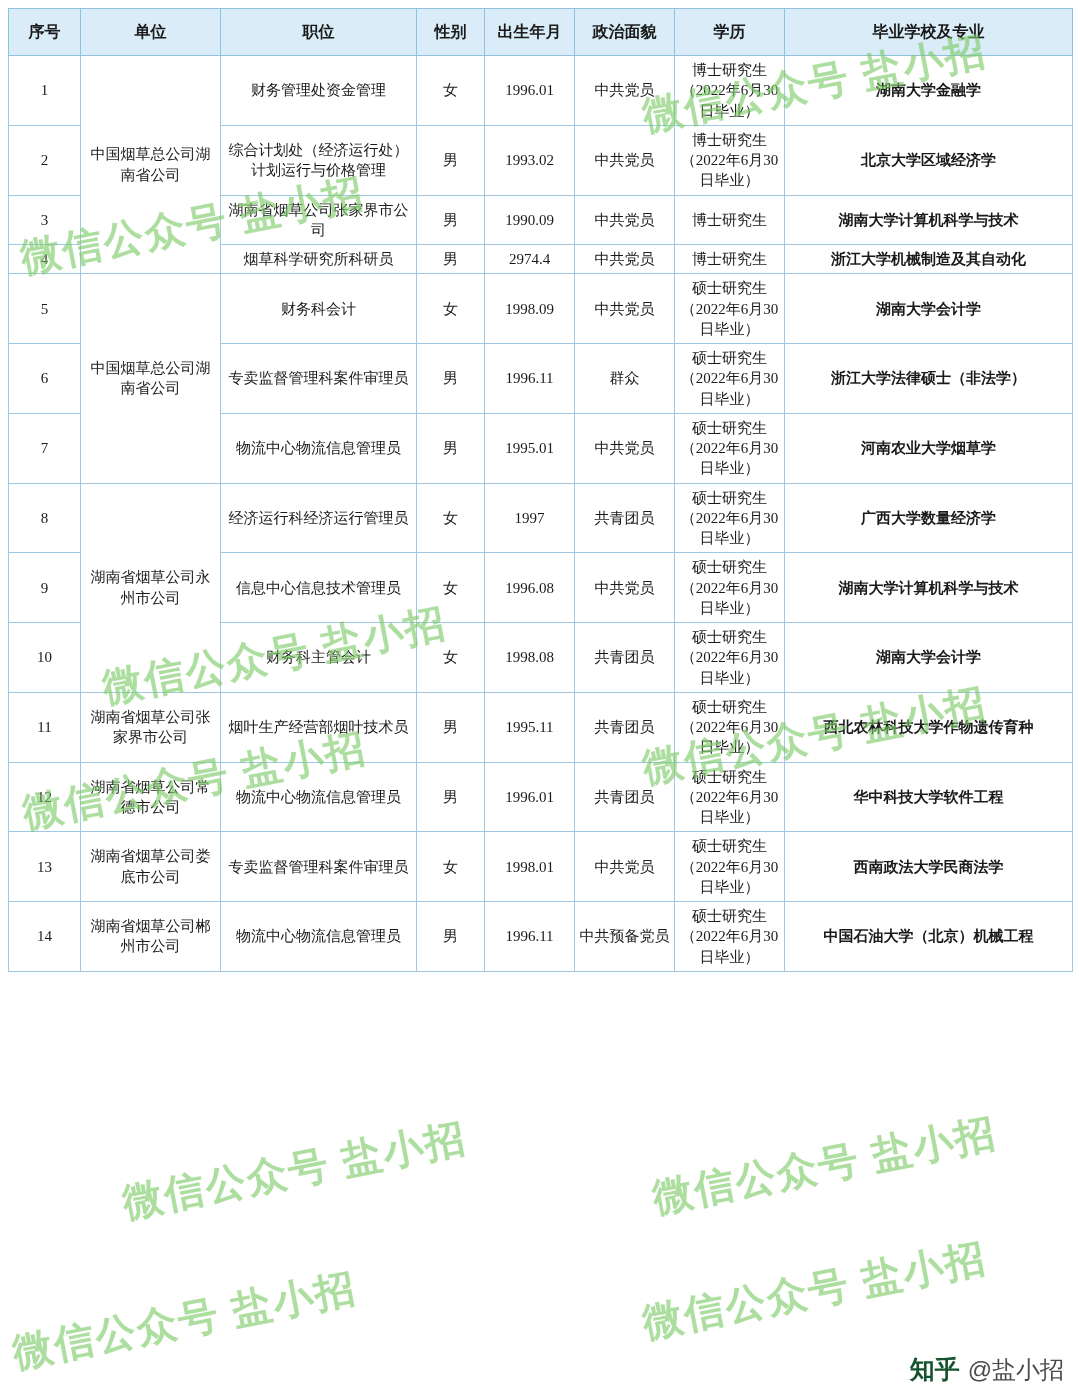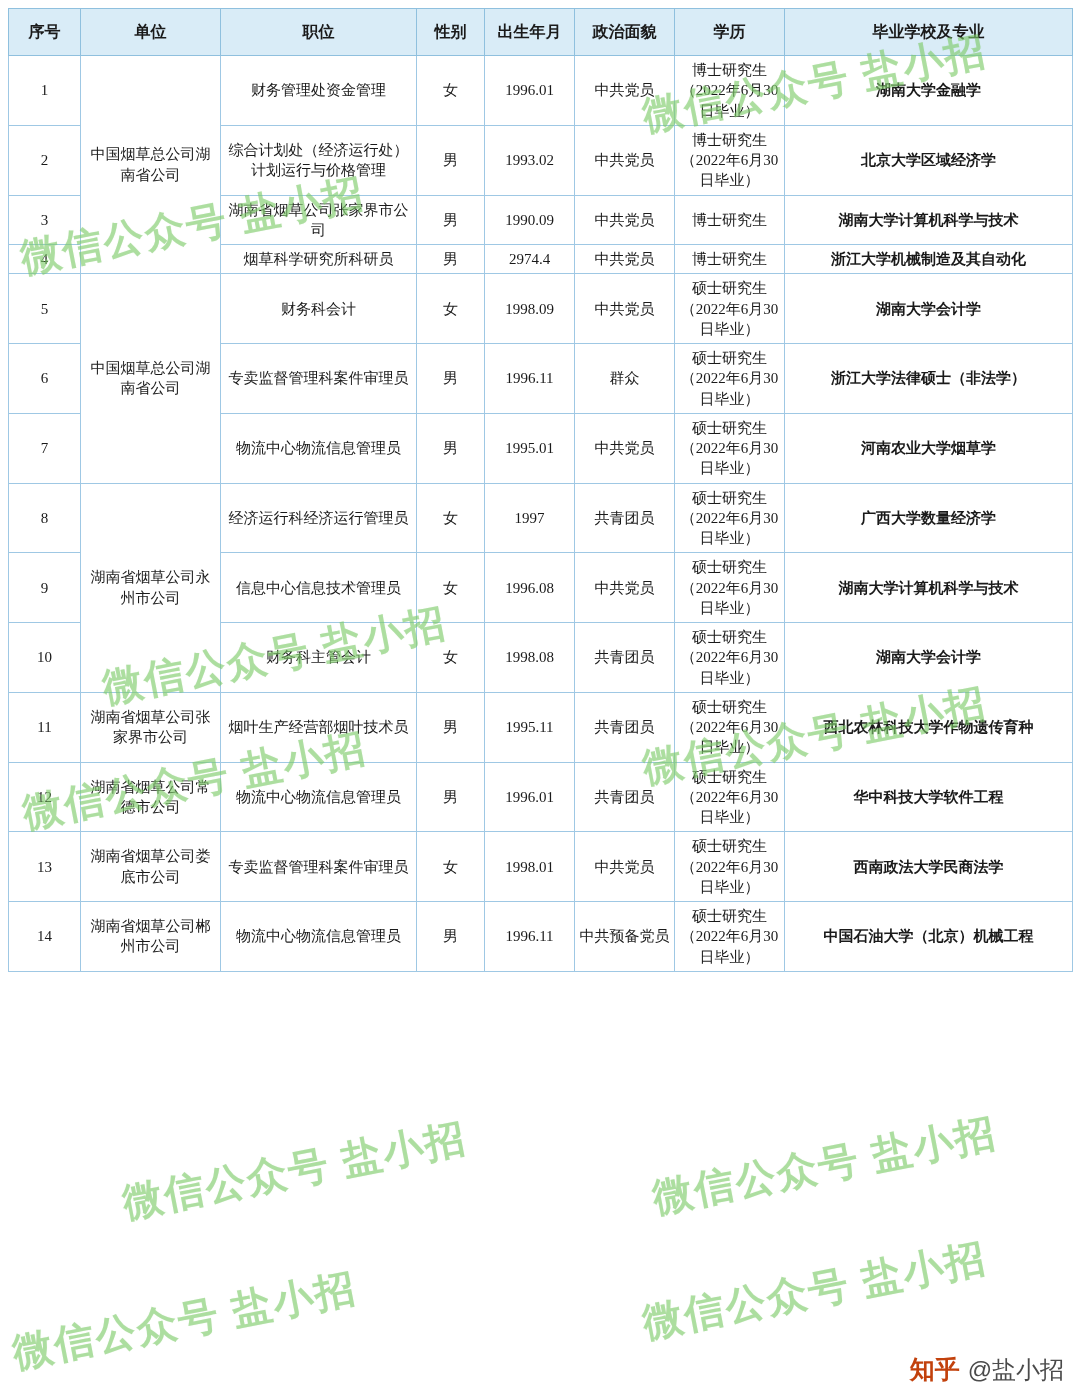--- a/index.html
+++ b/index.html
@@ -98,21 +98,21 @@
     font-family: "Liberation Sans", "DejaVu Sans", sans-serif;
     font-size: 24px;
     color: #4b4b4b;
     display: flex;
     align-items: center;
     gap: 8px;
   }
   .zhihu-credit .logo {
     font-weight: bold;
     font-size: 25px;
-    color: #c2410c;
+    color: #14532d;
   }
 </style>
 </head>
 <body>
 
 <div class="sheet">
 
   <table class="roster">
     <colgroup>
       <col class="c-idx">

